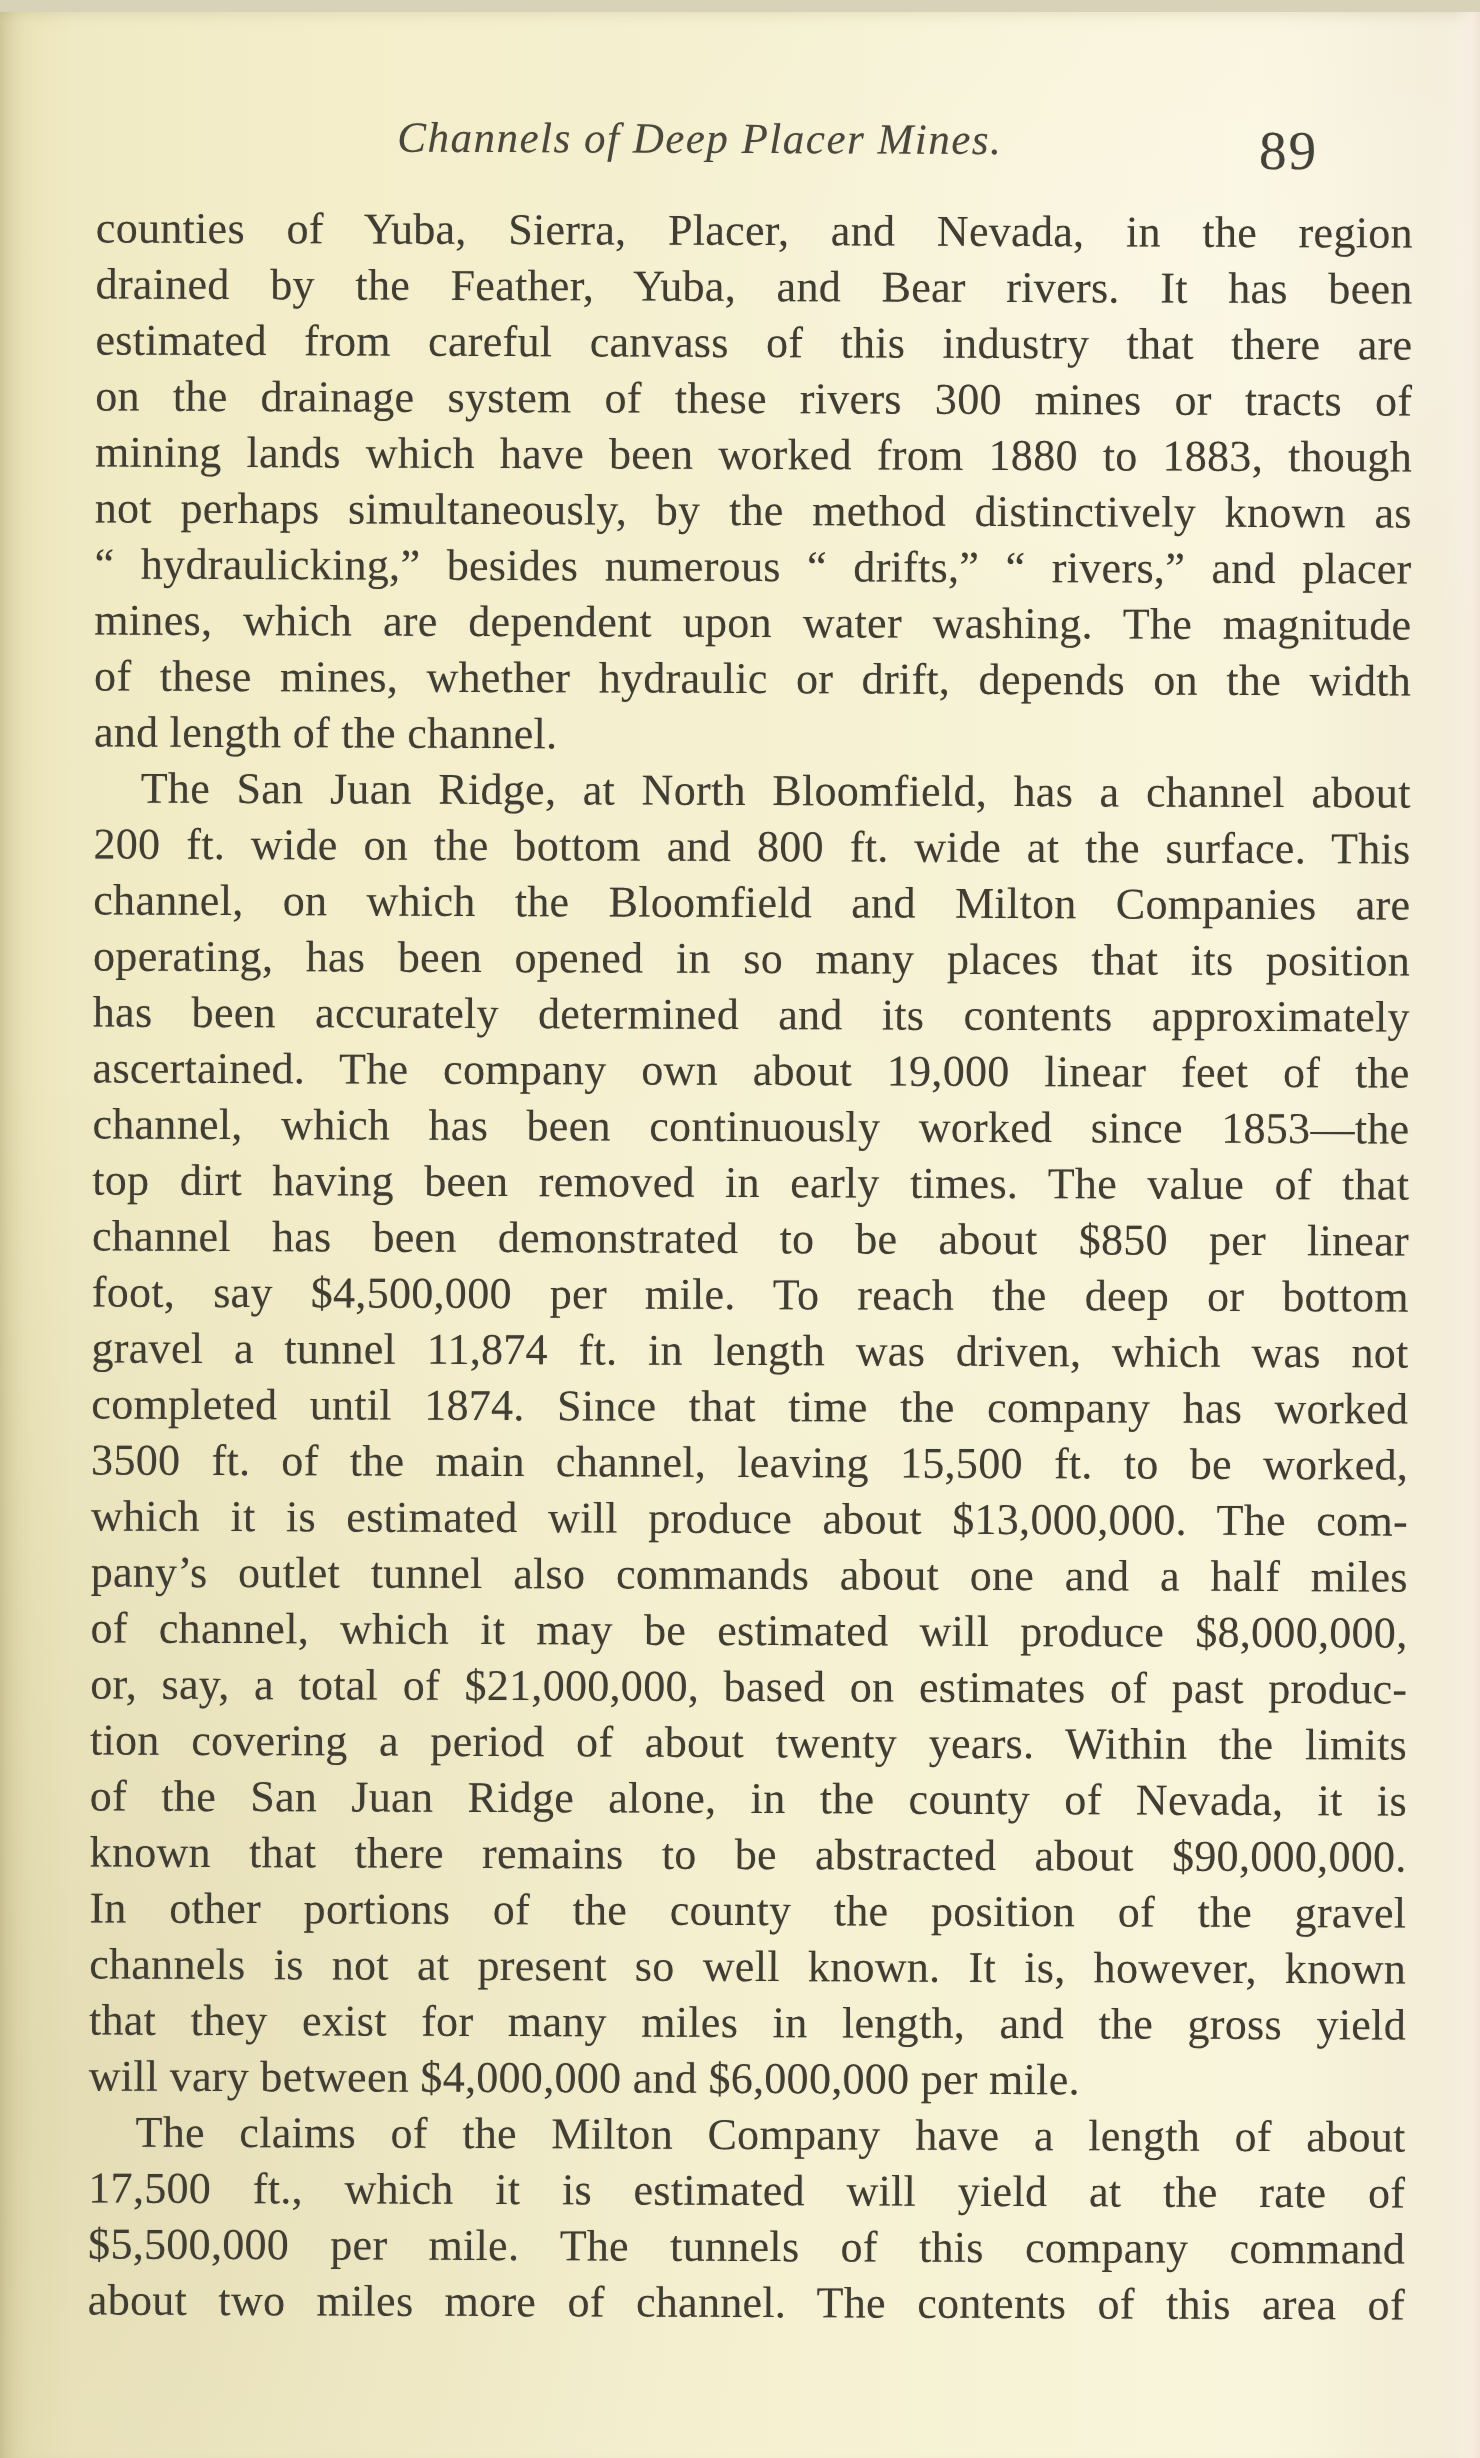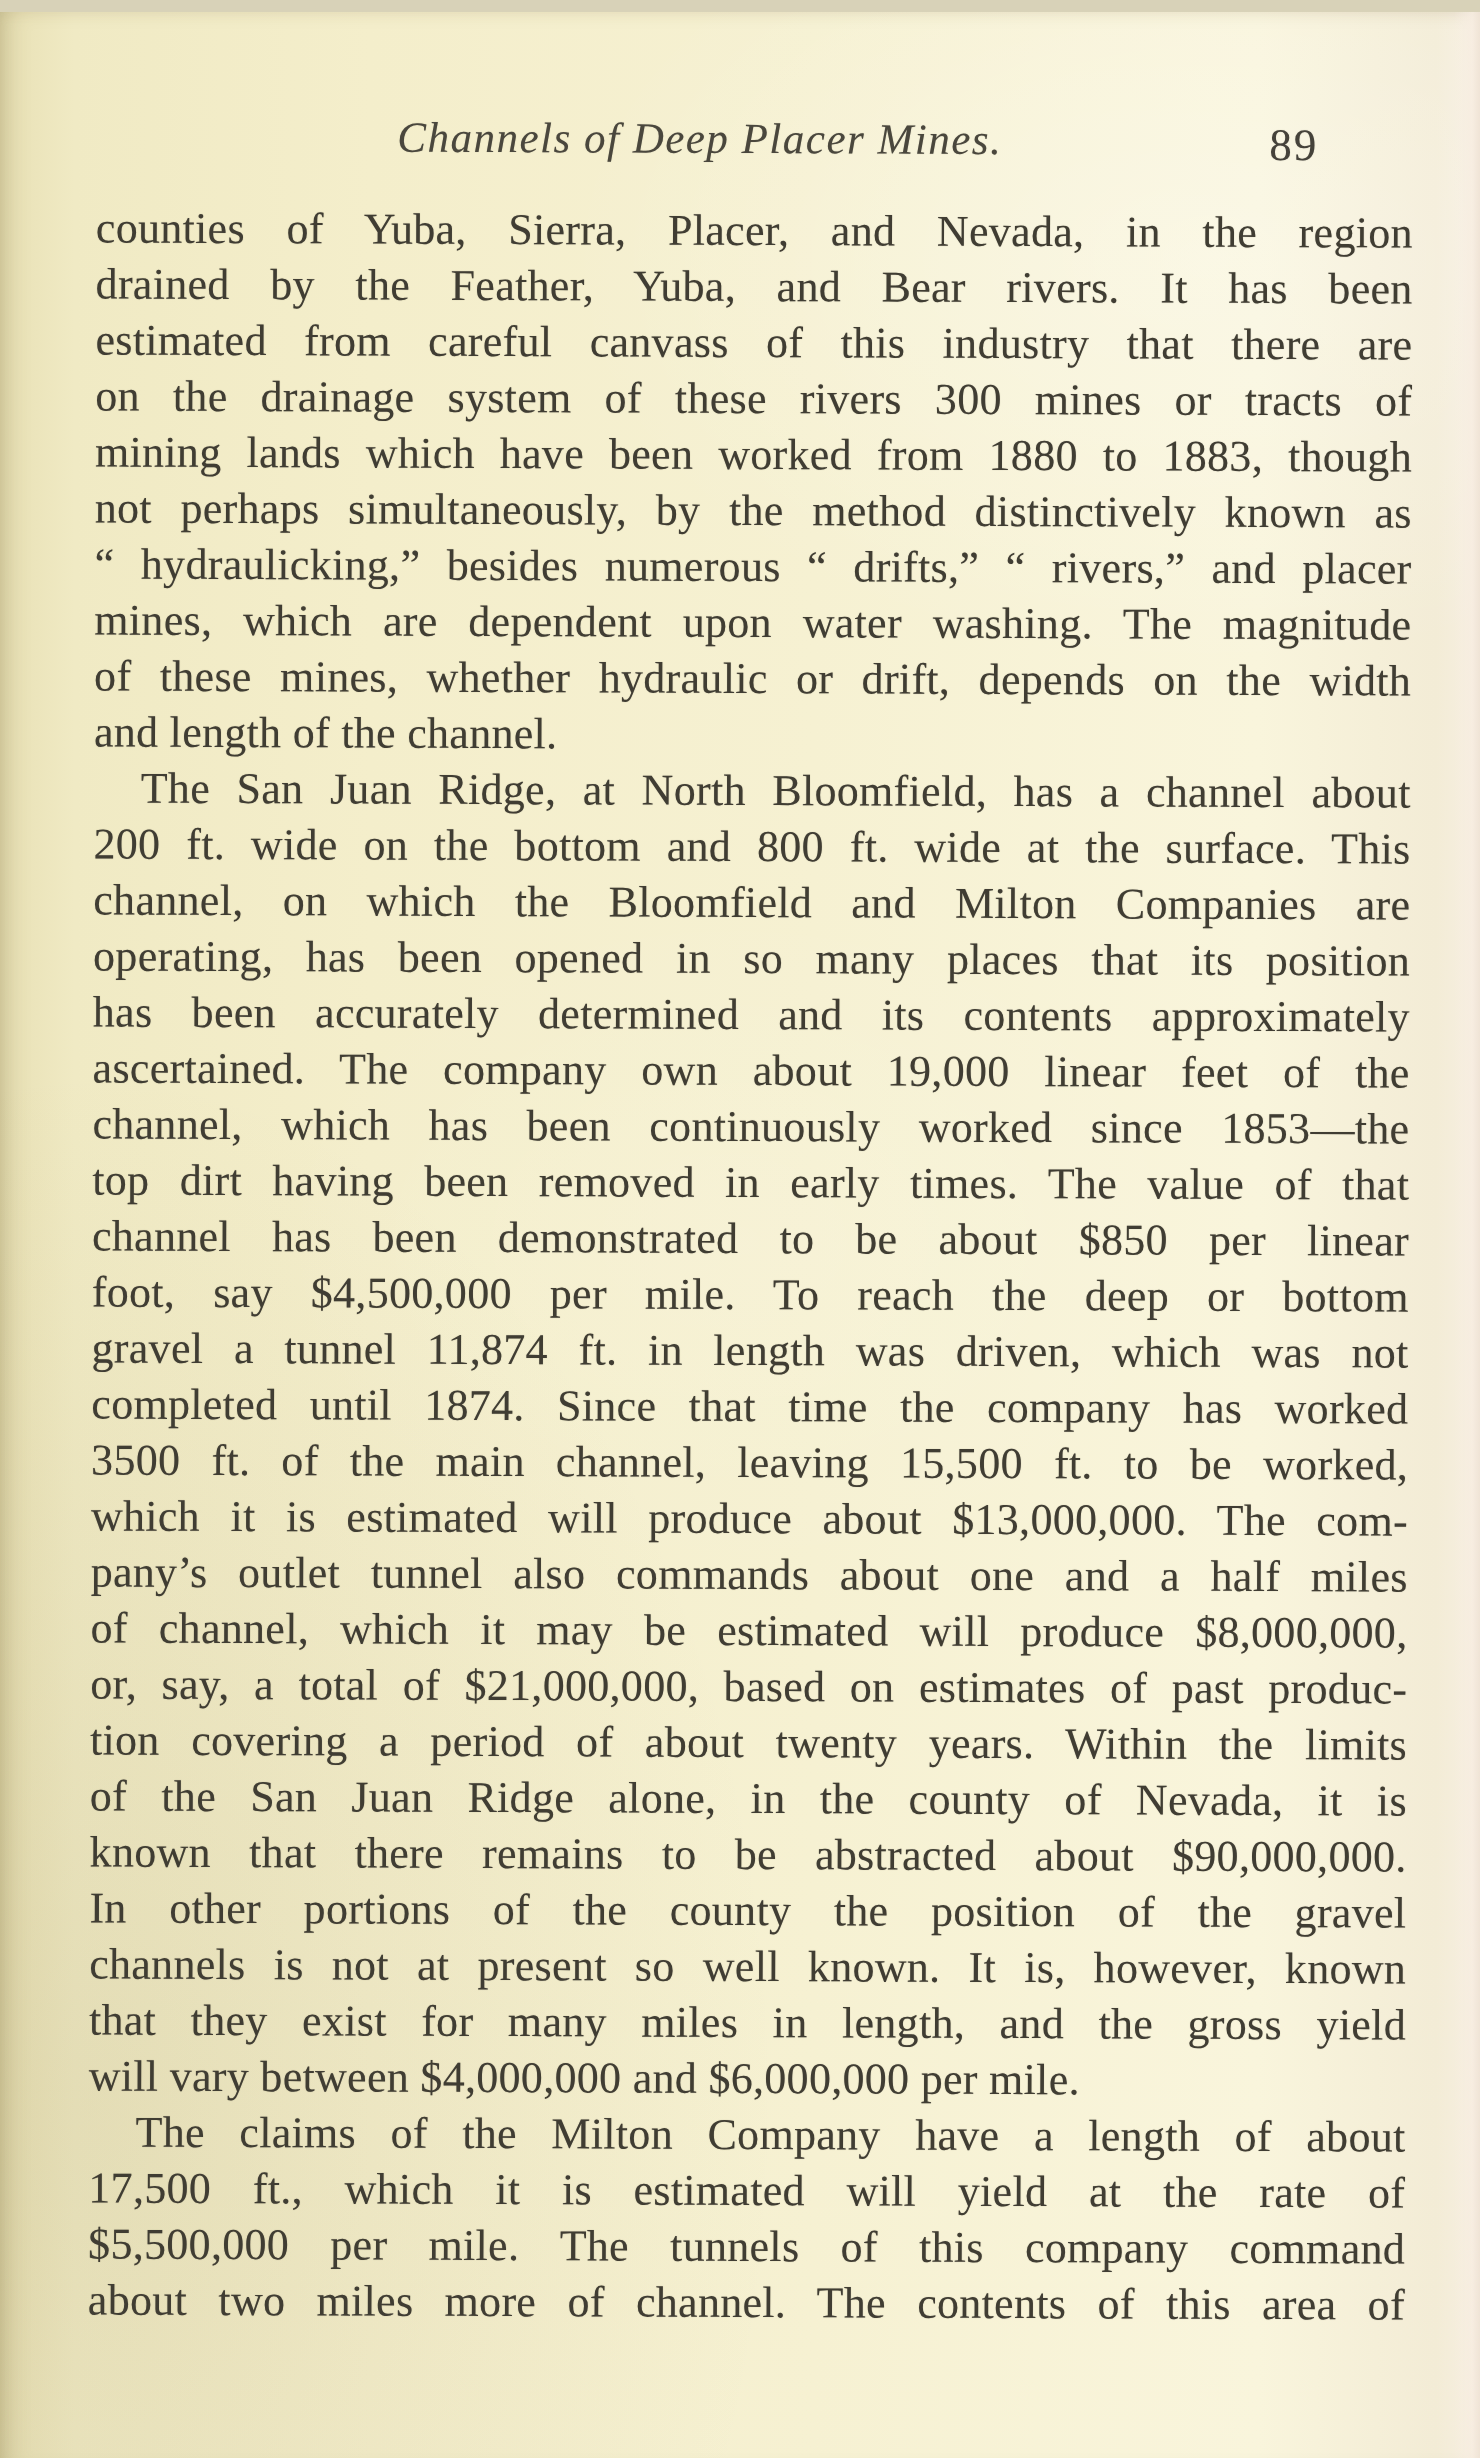--- a/index.html
+++ b/index.html
@@ -43,21 +43,21 @@
     font-size: 43px;
     letter-spacing: 1.5px;
     color: #4a473d;
     white-space: nowrap;
     text-shadow: 0 0 1px rgba(74,71,61,0.35);
   }
   .page-number {
     position: absolute;
     top: 105px;
     right: 166px;
-    font-size: 45px;
+    font-size: 55px;
     color: #45423a;
     letter-spacing: 2px;
     text-shadow: 0 0 1px rgba(69,66,58,0.35);
   }
   .text-block {
     position: absolute;
     top: 191px;
     left: 92px;
     width: 1317px;
     font-size: 44px;

